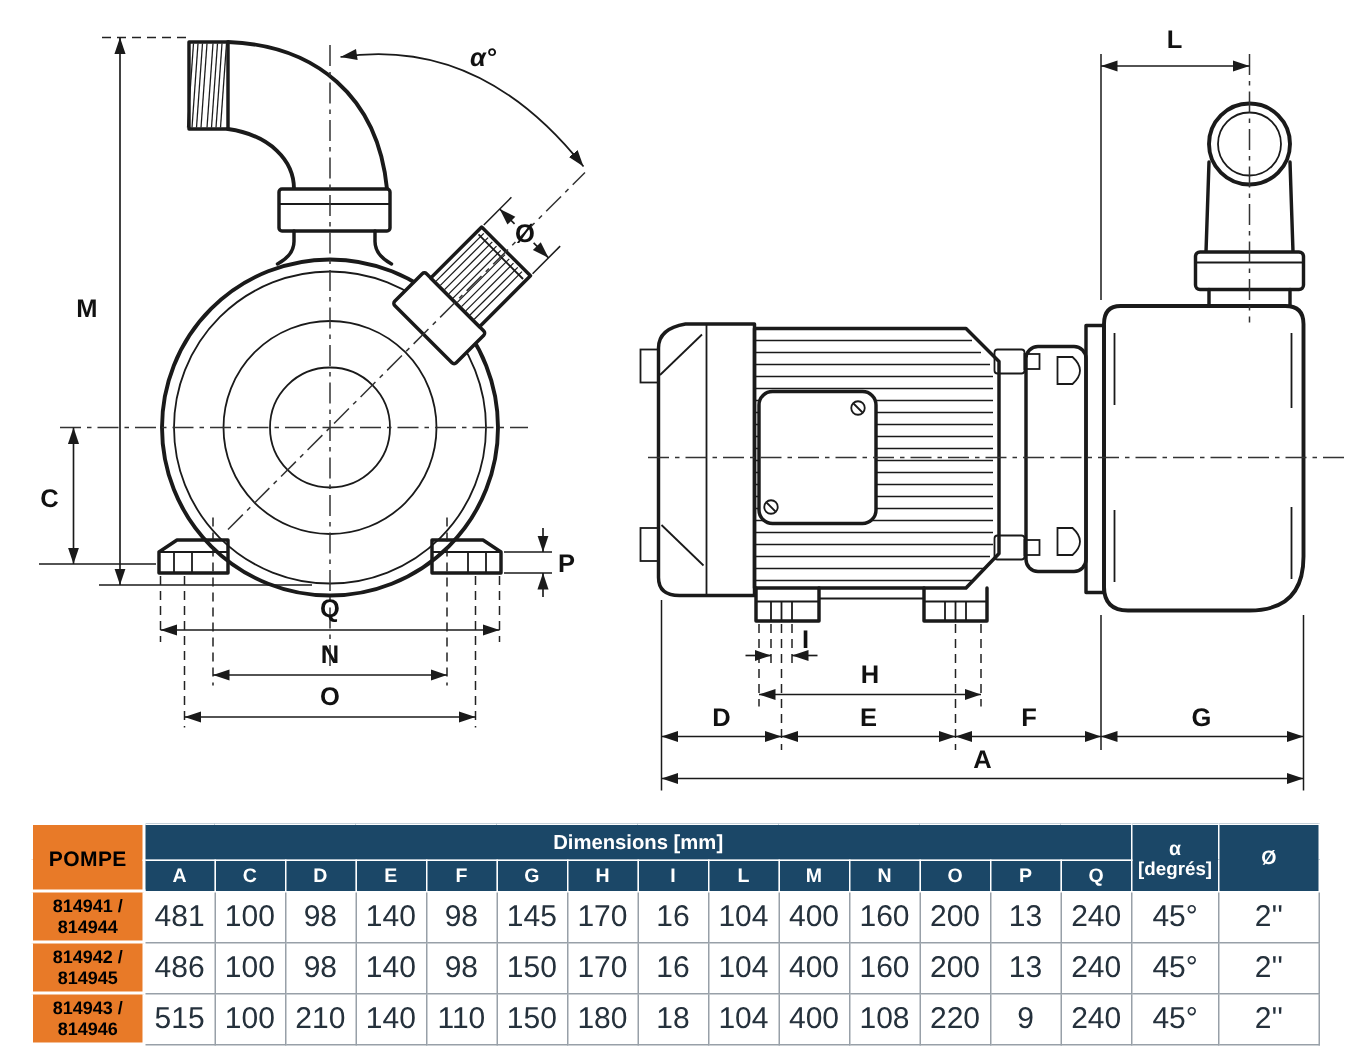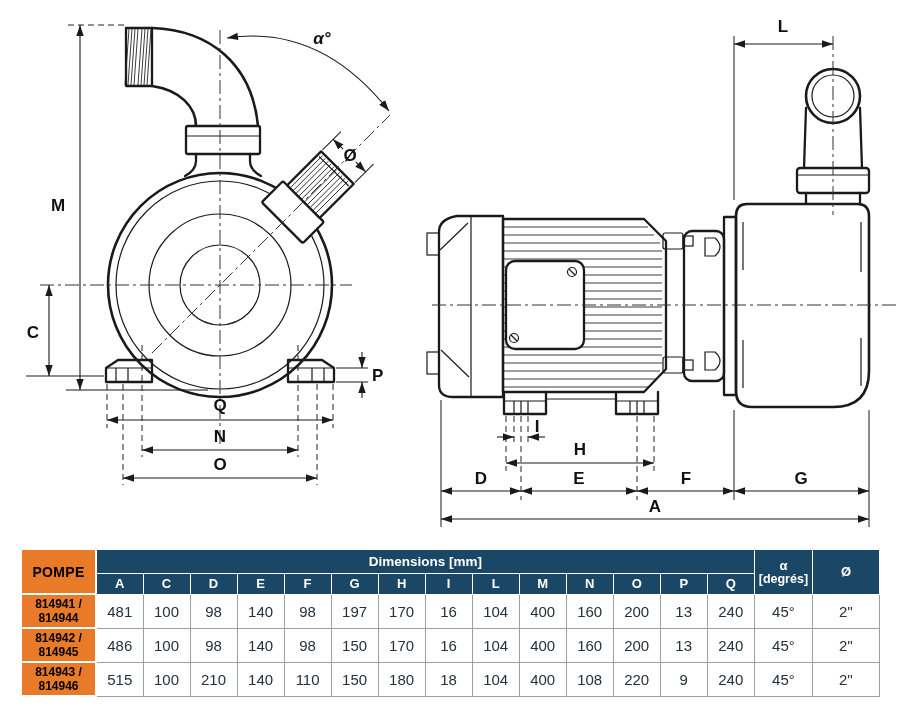--- a/index.html
+++ b/index.html
@@ -25,21 +25,21 @@
              table-layout:fixed;}
   .dim-table td,.dim-table th{padding:0;margin:0;}
   th.navy{background:var(--navy);color:#fff;border:1.5px solid #fff;
           font-weight:bold;font-size:13px;text-align:center;}
   th.navy.big{font-size:13.5px;margin-top:48px;}
   td.pompe,th.pompe{background:var(--orange);color:#000000;font-weight:bold;
           border:2.5px solid #fff;text-align:center;vertical-align:middle;}
   th.pompe{font-size:14px;letter-spacing:.3px;}
   td.pompe{font-size:12px;line-height:1.2;}
   td.val{background:#fff;border:1px solid #98a0a8;text-align:center;
-         font-size:15px;color:#25313c;vertical-align:middle;}
+         font-size:20px;color:#25313c;vertical-align:middle;}
   tr.h1{height:24px;} tr.h2{height:21px;}
   .dim-table tbody tr{height:34px;}
   .alpha2{display:block;font-size:12.5px;margin-top:-1px;}
   .alpha1{display:block;font-size:13px;}
 </style>
 </head>
 <body>
 
 <div class="page">
 
@@ -333,21 +333,21 @@
       </tr>
     </thead>
     <tbody>
       <tr>
         <td class="pompe">814941 / 814944</td>
         <td class="val">481</td>
         <td class="val">100</td>
         <td class="val">98</td>
         <td class="val">140</td>
         <td class="val">98</td>
-        <td class="val">197</td>
+        <td class="val">145</td>
         <td class="val">170</td>
         <td class="val">16</td>
         <td class="val">104</td>
         <td class="val">400</td>
         <td class="val">160</td>
         <td class="val">200</td>
         <td class="val">13</td>
         <td class="val">240</td>
         <td class="val">45°</td>
         <td class="val">2''</td>

